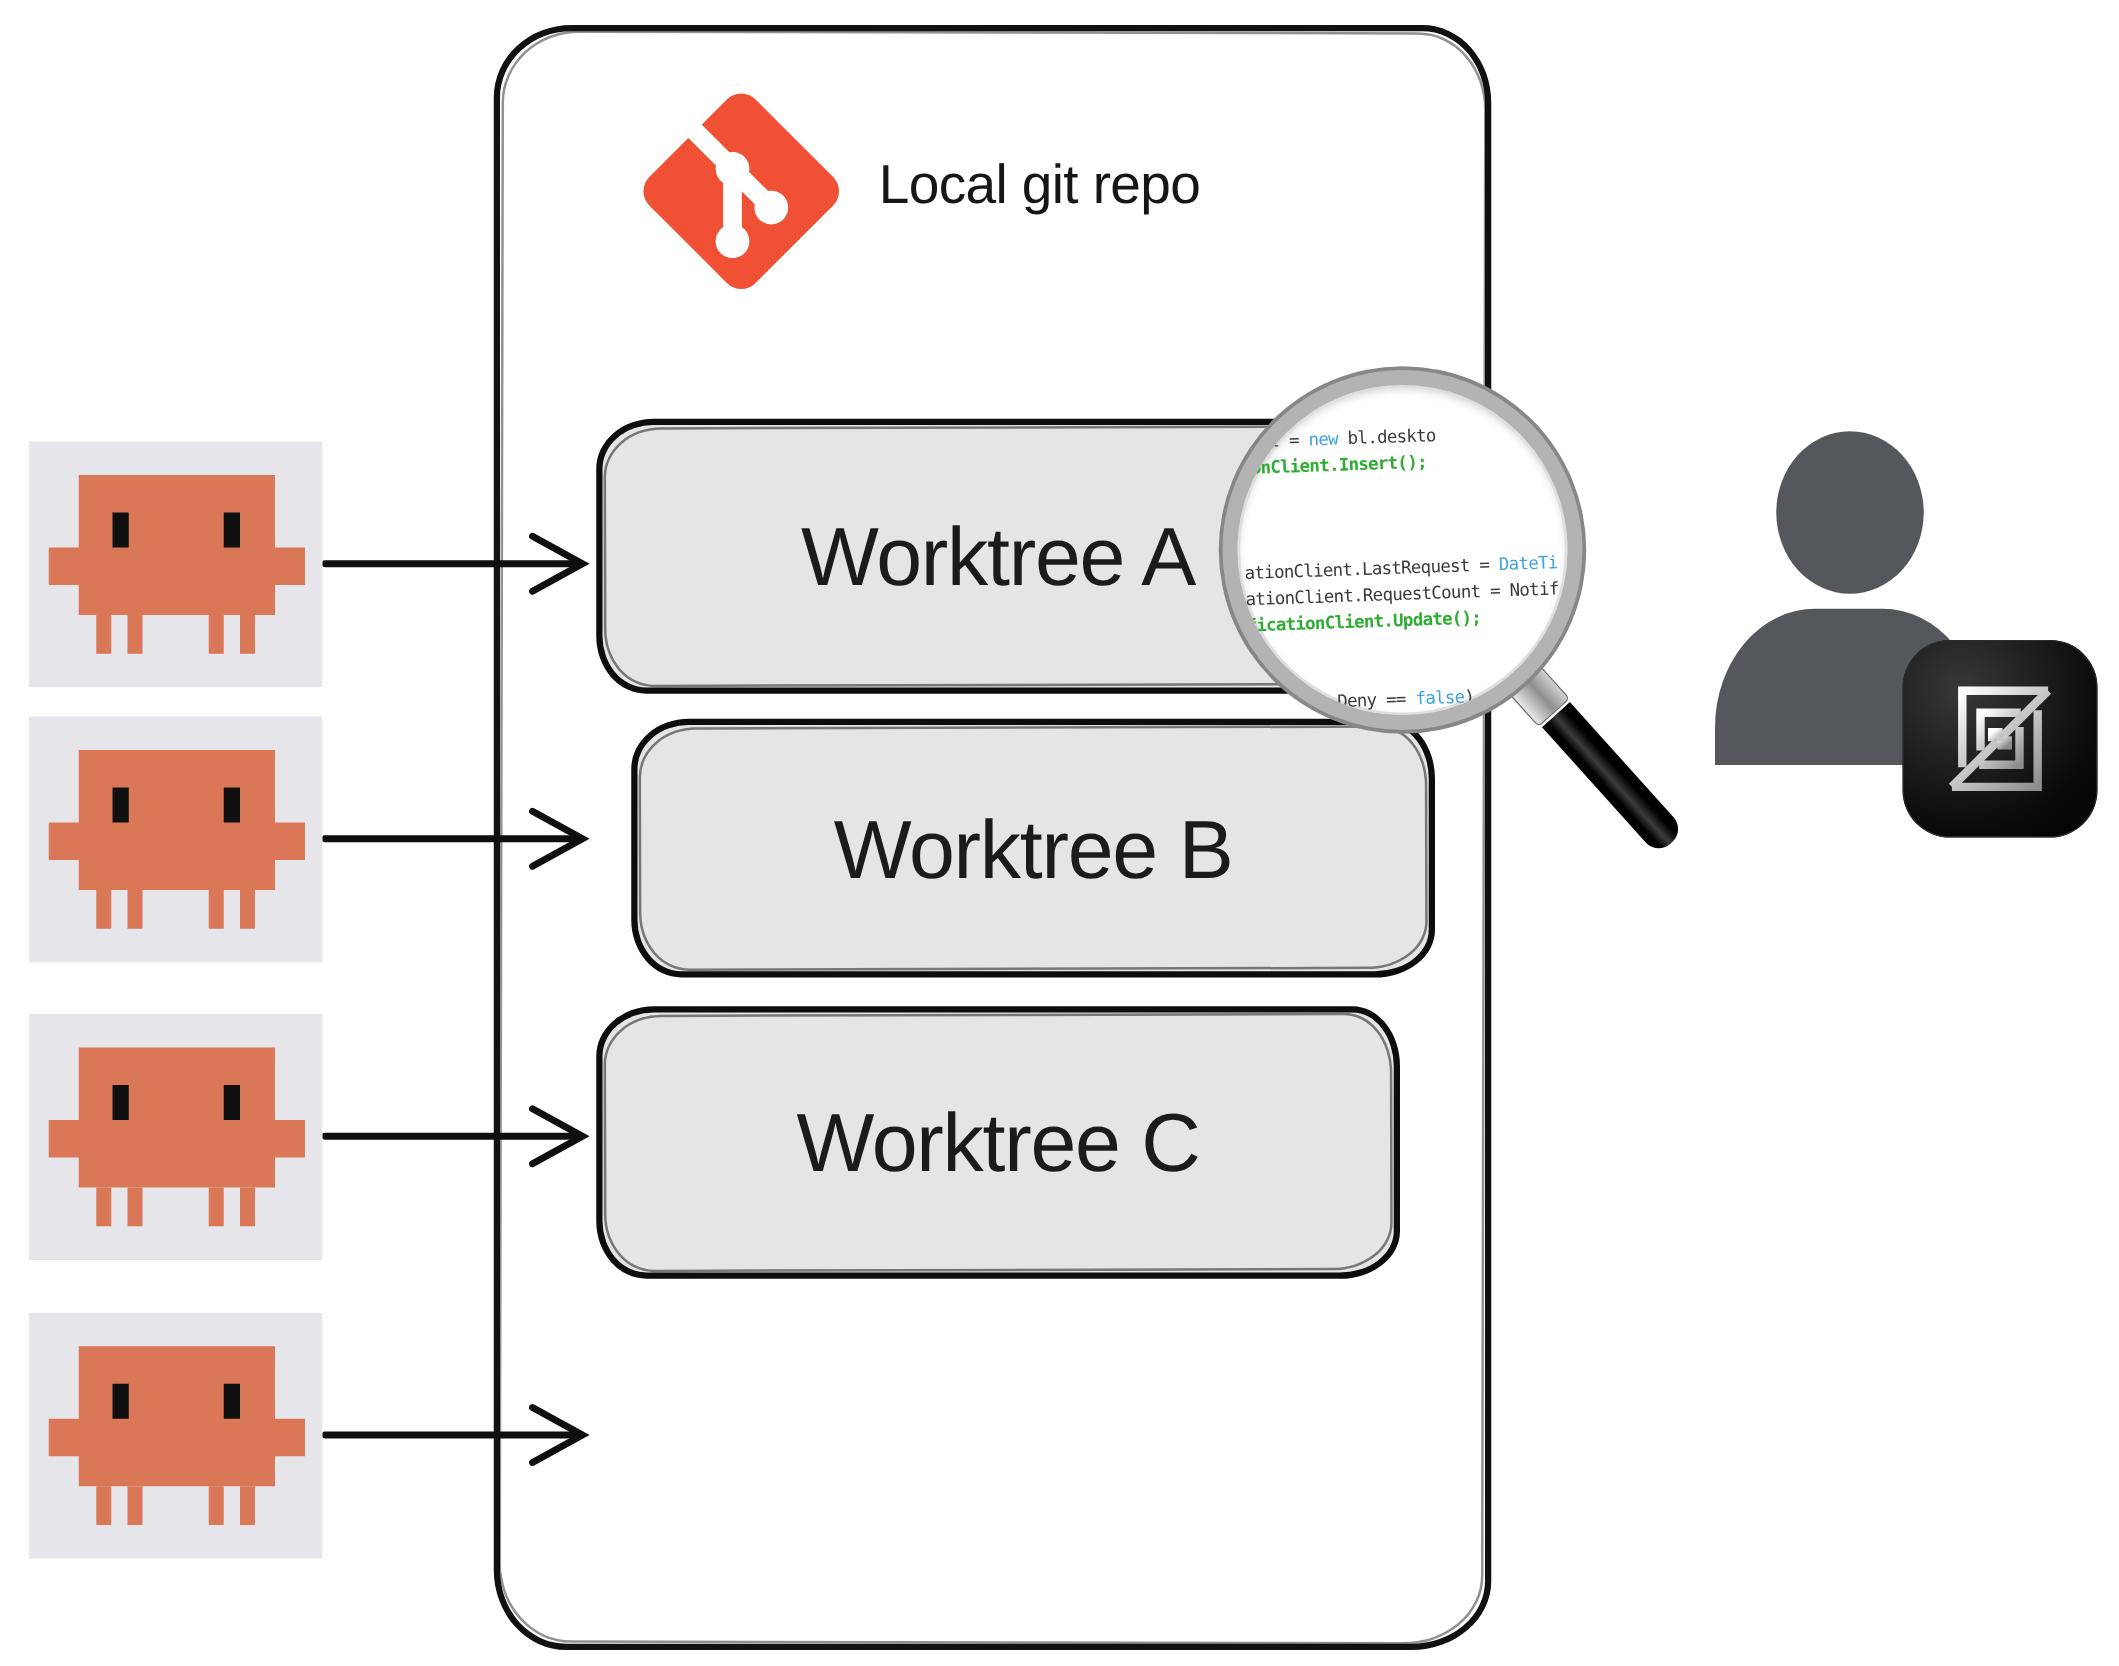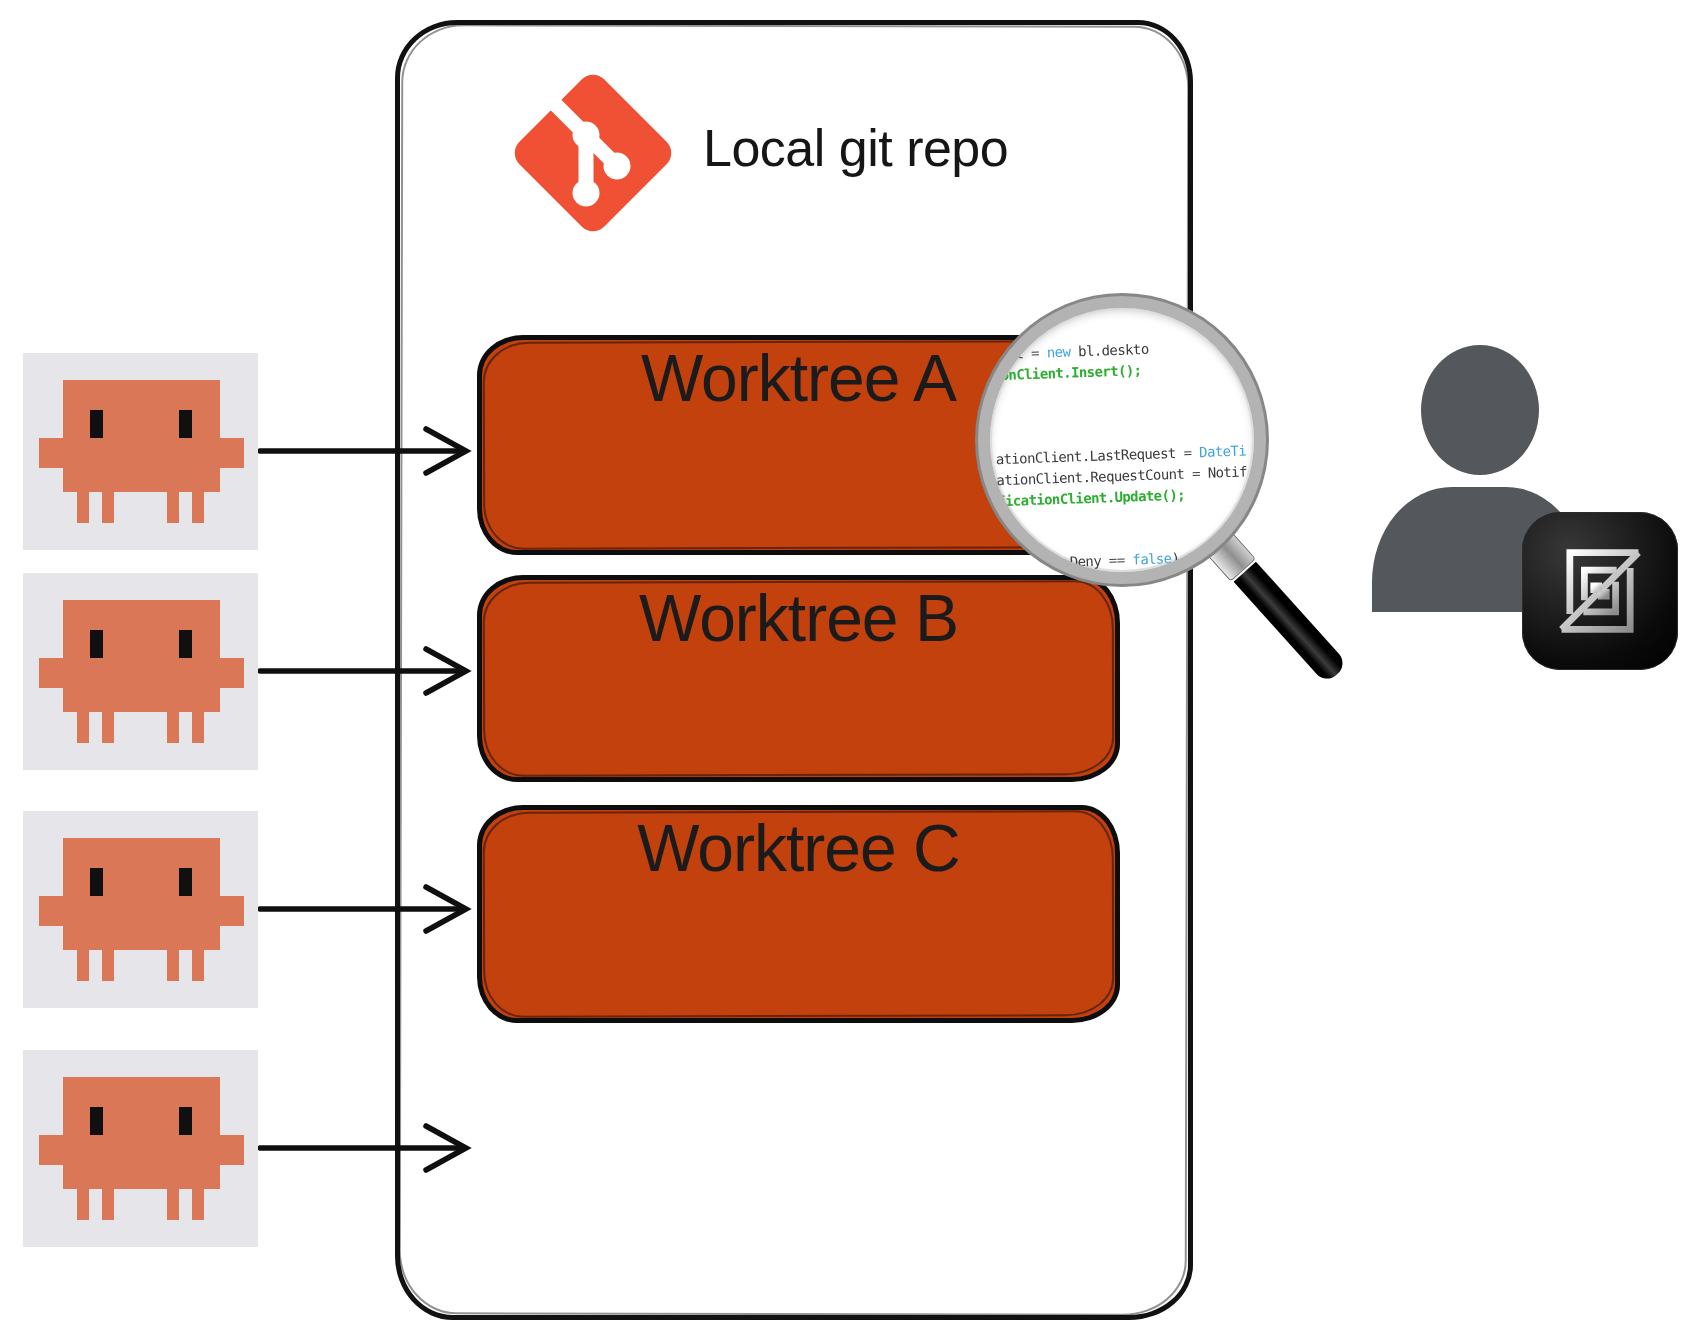--- a/index.html
+++ b/index.html
@@ -24,37 +24,37 @@
     border-radius:62px 55px 64px 58px / 58px 62px 55px 64px;
     background:transparent;z-index:1;
   }
   .repo-container::after{
     content:"";position:absolute;inset:0px;border:2px solid rgba(12,12,12,.45);
     border-radius:inherit;transform:rotate(.12deg);pointer-events:none;
   }
   .repo-header{position:absolute;left:0;top:0;width:100%;height:240px;}
   .git-logo{position:absolute;left:105px;top:40px;width:176px;height:176px;}
   .repo-title{
-    position:absolute;left:303px;top:92px;font-size:52px;line-height:62px;
+    position:absolute;left:303px;top:92px;font-size:44px;line-height:62px;
     color:#161616;letter-spacing:-.5px;white-space:nowrap;
   }
 
   
   .wt-box{
     position:absolute;left:477px;width:633px;
-    border:5px solid #0d0d0d;background:#c2410c;
+    border:5px solid #0d0d0d;background:#e5e5e5;
     border-radius:46px 38px 48px 40px / 40px 48px 38px 46px;
-    display:flex;align-items:flex-start;justify-content:center;z-index:2;
+    display:flex;align-items:center;justify-content:center;z-index:2;
   }
   .wt-box::after{
     content:"";position:absolute;inset:1px;border:2px solid rgba(10,10,10,.5);
     border-radius:inherit;transform:rotate(-.15deg);pointer-events:none;
   }
   .wt-a{top:335px;height:210px;}
-  .wt-b{top:575px;height:197px;}
+  .wt-b{top:575px;height:197px;margin-left:28px;}
   .wt-c{top:805px;height:208px;}
   .wt-d{top:1048px;height:198px;}
   .wt-label{font-size:66px;color:#1b1b1b;letter-spacing:-1px;white-space:nowrap;}
 
   
   .agent-tile{position:absolute;left:23px;width:235px;height:197px;z-index:2;}
   .agent-1{top:353px;} .agent-2{top:573px;} .agent-3{top:811px;} .agent-4{top:1050px;}
   .agent-tile svg{display:block;width:100%;height:100%;}
 
   

